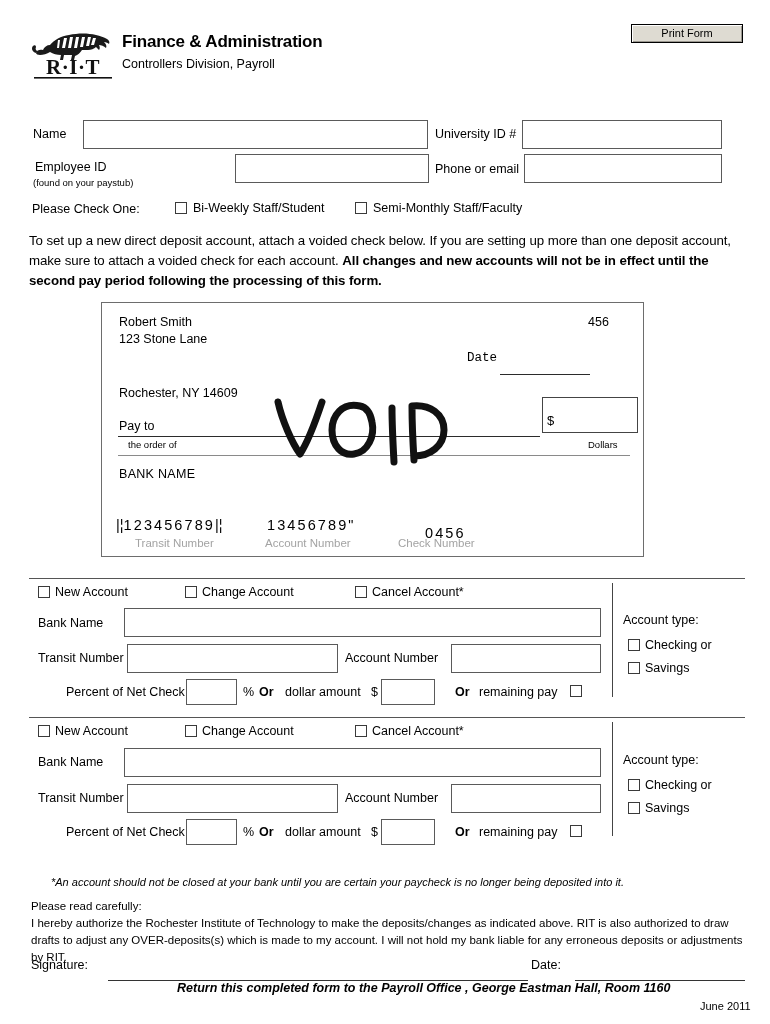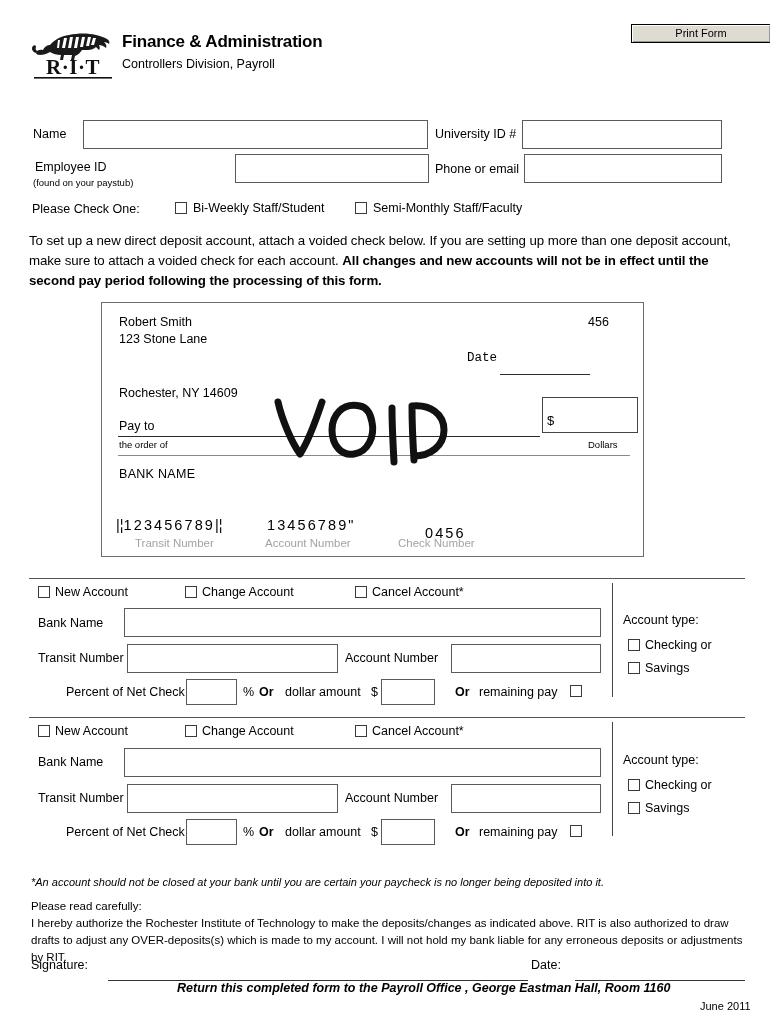--- a/index.html
+++ b/index.html
@@ -18,21 +18,21 @@
     height: 1024px;
     overflow: hidden;
     background: #fff;
   }
 
   
   .print-btn {
     position: absolute;
     left: 631px;
     top: 24px;
-    width: 140px;
+    width: 112px;
     height: 19px;
     background: #dedbd2;
     border: 1px solid #000;
     box-shadow: inset 1px 1px 0 #fff, inset -1px -1px 0 #9a978f;
     font-size: 11px;
     line-height: 17px;
     text-align: center;
     color: #000;
     font-family: "Liberation Sans", sans-serif;
     cursor: pointer;
@@ -162,20 +162,21 @@
     width: 1px;
     background: #444;
   }
 
   
   .foot-ital {
     position: absolute;
     font-style: italic;
     font-size: 11px;
     white-space: nowrap;
+    margin-left: 20px;
   }
   .foot-txt {
     position: absolute;
     font-size: 11.5px;
     white-space: nowrap;
   }
   .foot-para {
     position: absolute;
     font-size: 11.5px;
     line-height: 17px;
@@ -263,21 +264,21 @@
 
     <div class="chk-text" style="left:365px; top:48px;font-family:Liberation Mono, monospace;">Date</div>
     <div class="hr-line" style="left:398px; top:71px; width:90px;"></div>
 
     <div style="position:absolute; left:440px; top:94px; width:96px; height:36px; border:1px solid #444; box-sizing:border-box; background:#fff;"></div>
     <div class="chk-text" style="left:445px; top:110px; font-size:13px;">$</div>
     <div class="chk-small" style="left:486px; top:136px;">Dollars</div>
 
     <div class="chk-text" style="left:17px; top:116px;">Pay to</div>
     <div class="hr-line" style="left:16px; top:133px; width:422px;"></div>
-    <div class="chk-small" style="left:17px; top:136px;text-align:right;">the order of</div>
+    <div class="chk-small" style="left:26px; top:136px;text-align:right;">the order of</div>
     <div class="hr-thin" style="left:16px; top:152px; width:512px;"></div>
 
     <div class="chk-text" style="left:17px; top:164px; letter-spacing:0.3px;">BANK NAME</div>
 
     <div class="micr" style="left:14px; top:214px;">
       <span style="letter-spacing:0;">|¦</span><span>123456789</span><span style="letter-spacing:0;">|¦</span>
     </div>
     <div class="micr-lab" style="left:33px; top:234px;">Transit Number</div>
 
     <div class="micr" style="left:165px; top:214px;">

